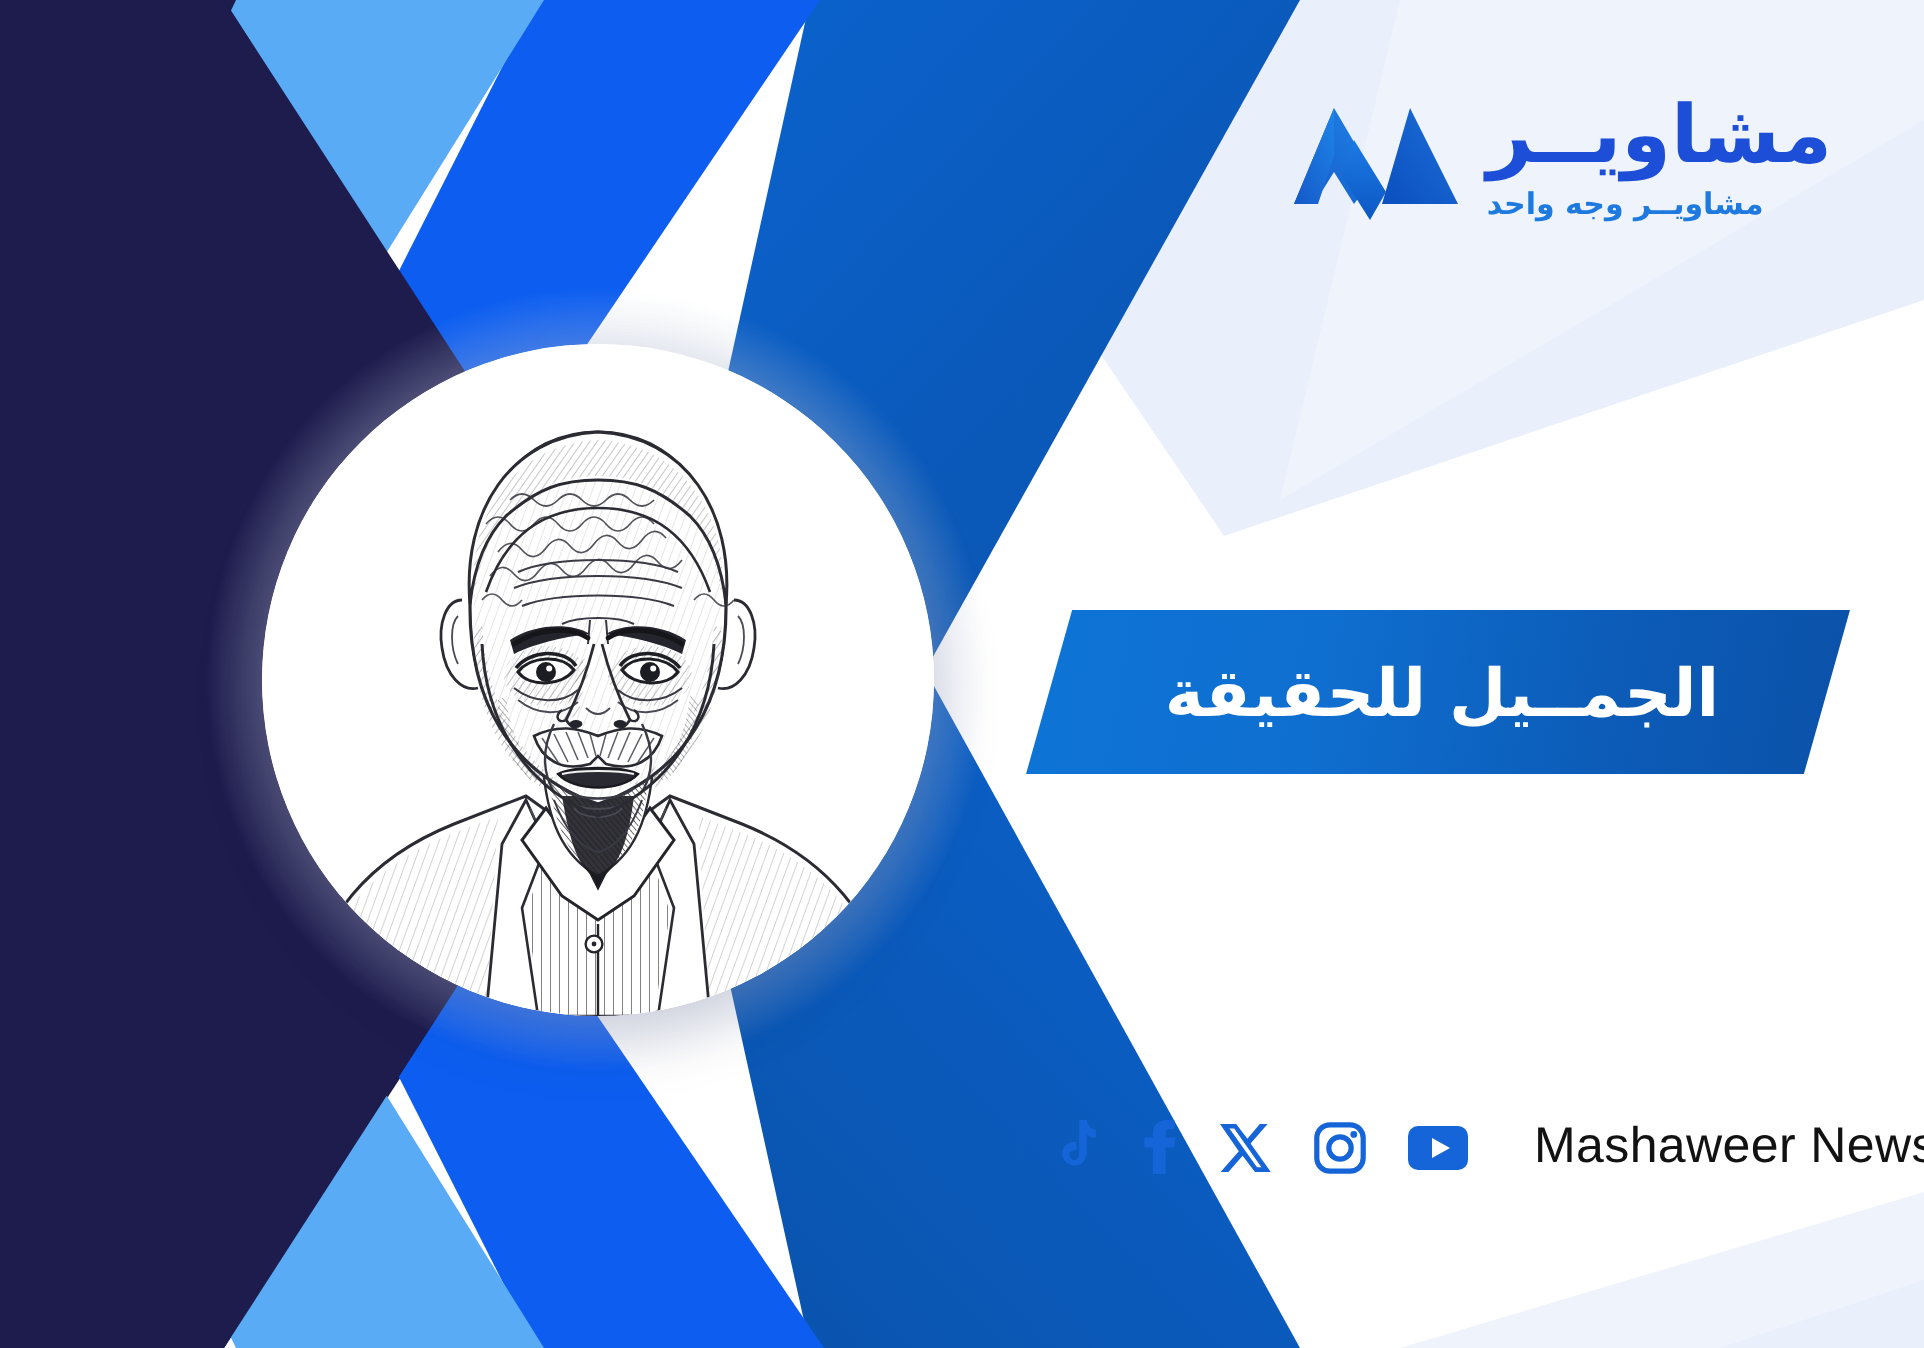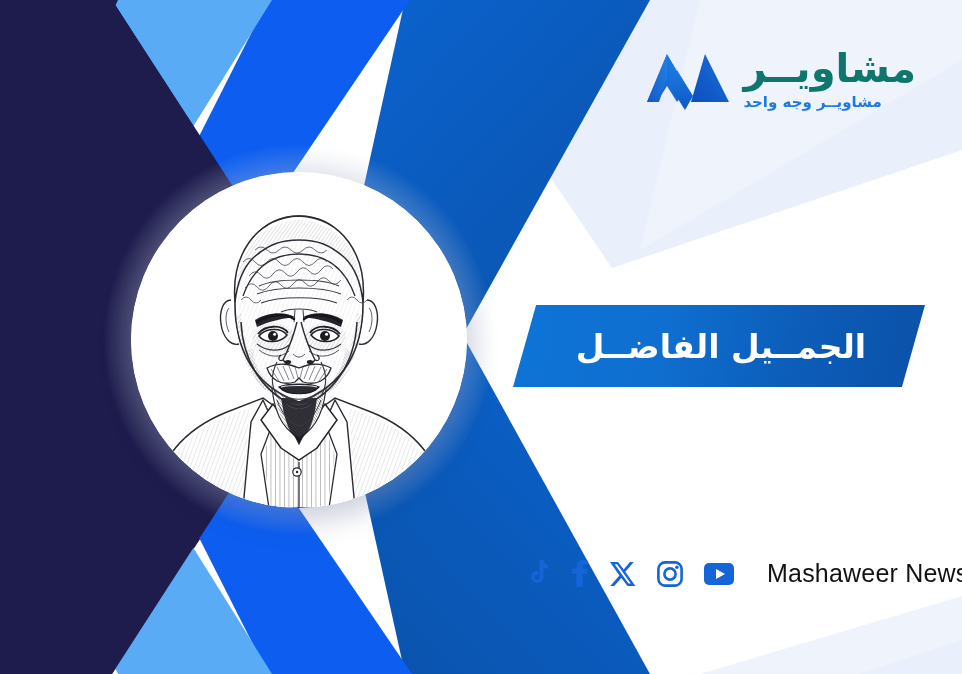--- a/index.html
+++ b/index.html
@@ -33,21 +33,21 @@
   .brand{
     position:absolute;right:46px;top:48px;
     display:flex;align-items:center;gap:14px;flex-direction:row;
   }
   .brand-mark{width:82px;height:62px;display:block;flex:0 0 auto;}
   .brand-text{
     display:flex;flex-direction:column;align-items:flex-end;
     line-height:1;direction:rtl;
   }
   .brand-name{
-    font-size:40px;font-weight:bold;color:#0f766e;
+    font-size:40px;font-weight:bold;color:#1d4ed8;
     letter-spacing:0px;white-space:nowrap;
     font-family:"DejaVu Sans","Liberation Sans",sans-serif;
   }
   .brand-tagline{
     margin-top:7px;
     font-size:15px;font-weight:bold;color:#1f7ae0;white-space:nowrap;
     font-family:"DejaVu Sans","Liberation Sans",sans-serif;
   }
 
   
@@ -311,21 +311,21 @@
 
       <polygon points="40,40 50,54 44,54 36,44" fill="#ffffff" opacity="0"></polygon>
     </svg>
     <div class="brand-text">
       <div class="brand-name">مشاويــر</div>
       <div class="brand-tagline">مشاويــر وجه واحد</div>
     </div>
   </div>
 
   <div class="name-banner">
-    <span class="name-banner-text">الجمــيل الفاضــل</span>
+    <span class="name-banner-text">الجمــيل للحقيقة</span>
   </div>
 
   <div class="social-row">
 
     <svg class="social-ico" width="24" height="28" viewBox="0 0 24 28">
       <path fill="#1565d8" d="M15.6 0h3.9c.3 2.6 1.8 4.6 4.4 4.9v3.9c-1.7.1-3.2-.4-4.5-1.3v8.6c0 6.3-6.5 8.3-10.1 5.2-3.4-2.9-2.7-8.8 2-10.1 1-.3 2-.3 3 0v4c-2.2-.7-4.1.9-3.5 3 .4 1.5 2.3 2.3 3.7 1.3.7-.5 1.1-1.3 1.1-2.2V0z"></path>
     </svg>
 
     <svg class="social-ico" width="20" height="28" viewBox="0 0 20 28">
       <path fill="#1565d8" d="M13.8 8.8V6.4c0-1.2.3-1.8 2-1.8h2.5V.3C17.4.2 16 0 14.4 0 10.2 0 7.4 2.6 7.4 7.3v1.5H3.2v4.9h4.2V27h6.4V13.7h4.3l.6-4.9h-4.9z"></path>

